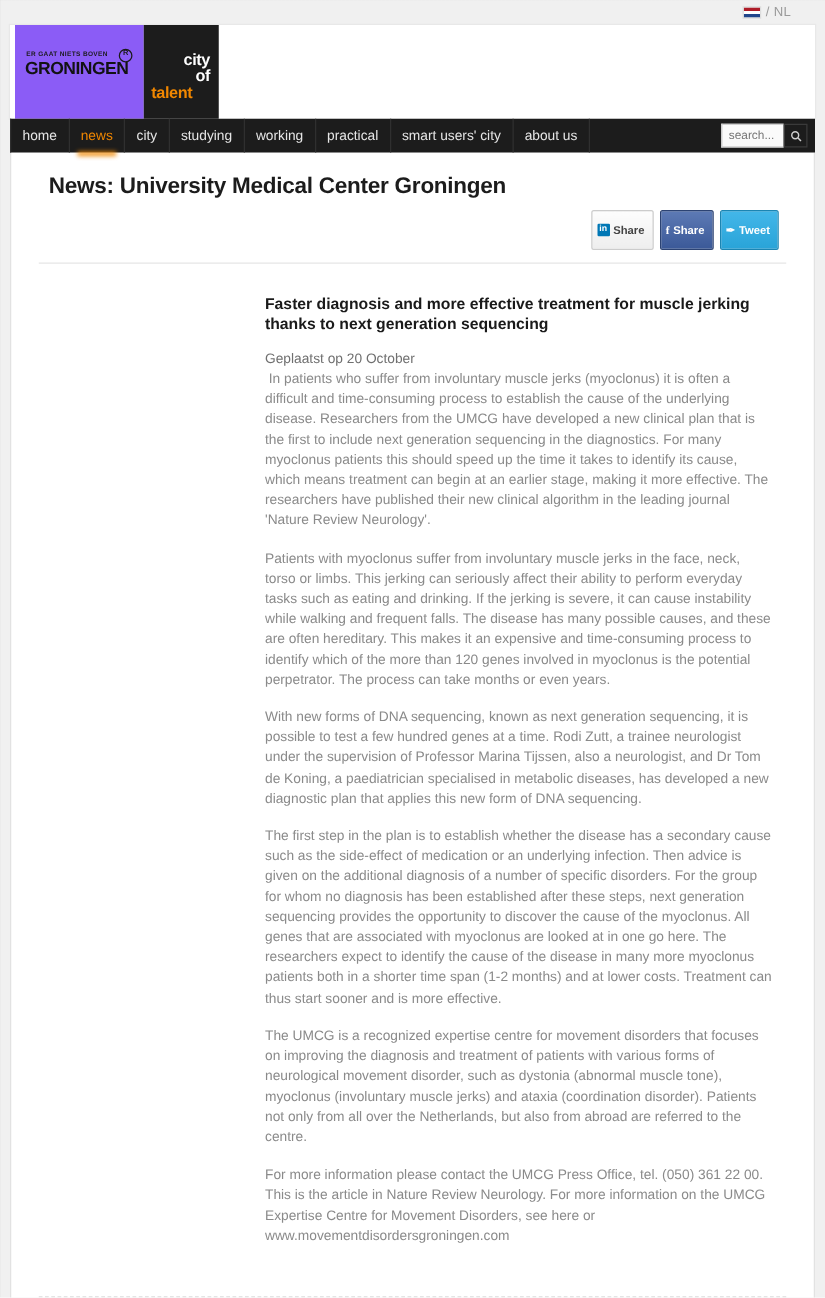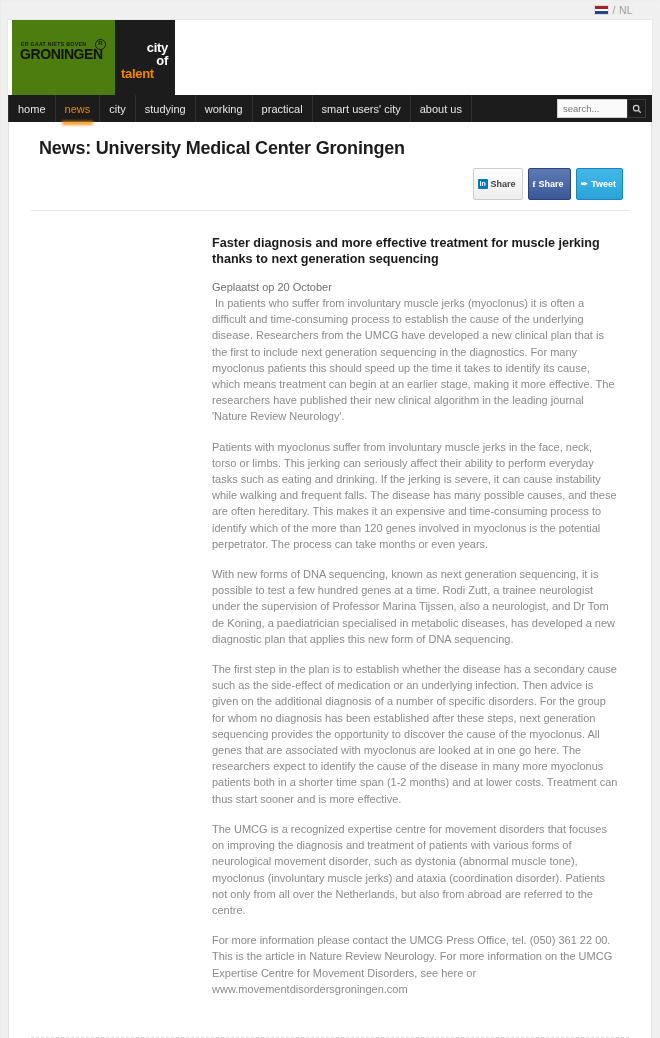--- a/index.html
+++ b/index.html
@@ -68,21 +68,21 @@
   }
   .logo-wrap {
     position: absolute;
     left: 4px;
     top: 0;
     display: flex;
   }
   .logo-gron {
     width: 103px;
     height: 75px;
-    background: #4d7c0f;
+    background: #8b5cf6;
     position: relative;
   }
   .logo-gron .l1 {
     position: absolute;
     left: 9px;
     top: 21px;
     font-size: 5.2px;
     font-weight: bold;
     letter-spacing: .3px;
     color: #1a1a1a;
@@ -163,21 +163,21 @@
     opacity: .85;
   }
   .search-box {
     position: absolute;
     right: 6px;
     top: 4px;
     display: flex;
     height: 19px;
   }
   .search-input {
-    width: 70px;
+    width: 50px;
     height: 19px;
     border: 1px solid #cfcfcf;
     border-right: none;
     background: #fafafa;
     font-size: 9.5px;
     color: #999;
     padding: 0 5px;
     box-sizing: border-box;
     outline: none;
     font-family: "Liberation Sans", sans-serif;

